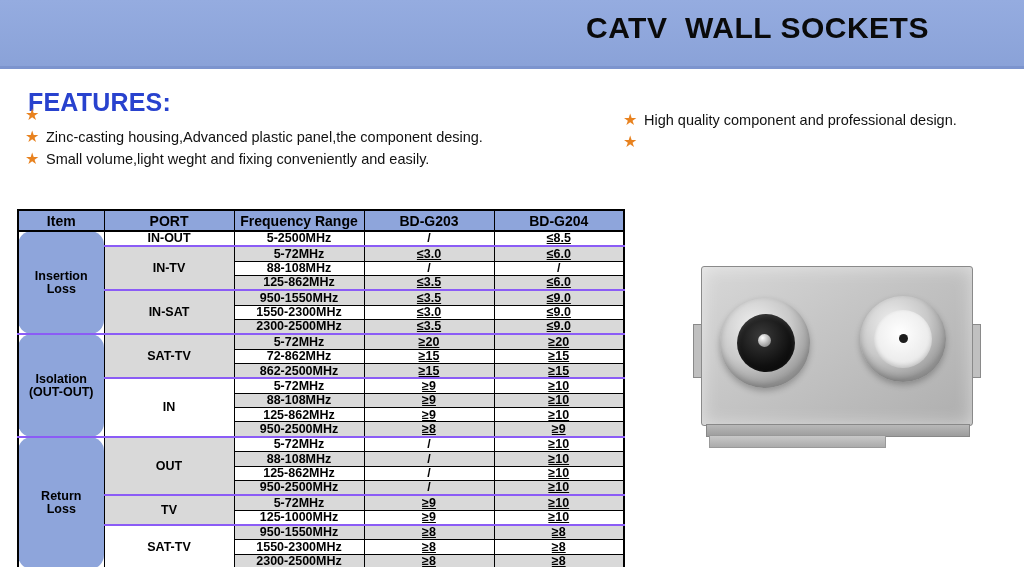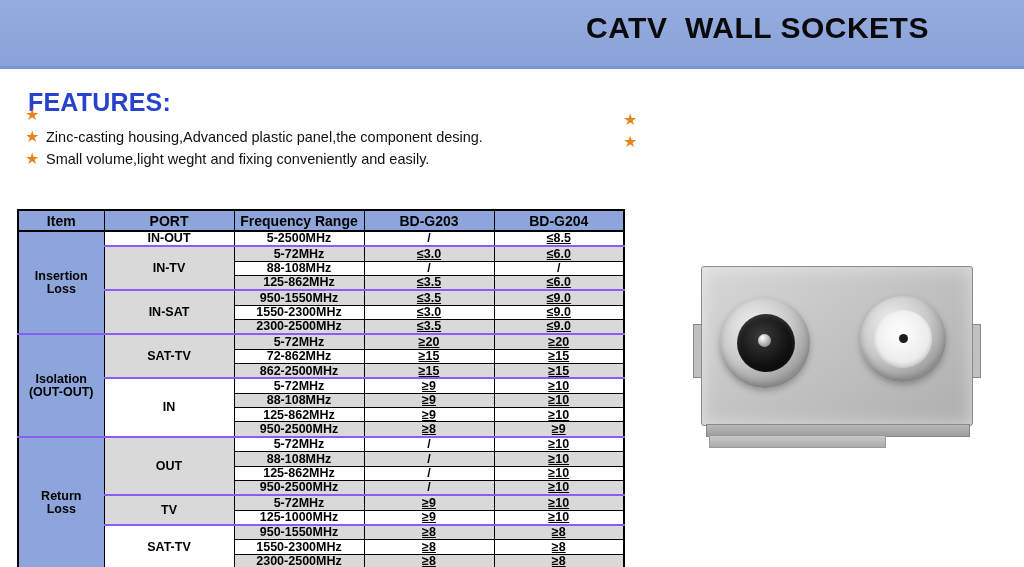--- a/index.html
+++ b/index.html
@@ -22,21 +22,21 @@
   .feature-list-left{left:25px;top:104px;}
   .feature-list-right{left:623px;top:109px;}
   .star{color:#E8821F;font-size:16px;width:21px;flex:0 0 21px;line-height:1;}
 
   
   .spec-table{position:absolute;left:17px;top:209px;width:606px;border-collapse:collapse;table-layout:fixed;
     font-weight:bold;border:2px solid #000;}
   .spec-table th{background:#8EA5DB;height:19px;font-size:14px;border:1px solid #000;border-bottom:2px solid #000;padding:0;}
   .spec-table td{height:13.35px;font-size:12.5px;line-height:1;text-align:center;vertical-align:middle;
     border:1px solid #000;padding:0;white-space:nowrap;overflow:hidden;}
-  .item-cell{background:#8EA5DB;font-size:13.5px;line-height:1.25;}
+  .item-cell{background:#8EA5DB;font-size:13.5px;line-height:1.25;border-radius:14px;}
   .bg-gray{background:#D9D9D9;}
   .bg-white{background:#fff;}
   tr.port-start td{border-top:2px solid #8b5cf6;}
   td.u{text-decoration:underline;}
 
   
   .product{position:absolute;left:692px;top:258px;width:292px;height:200px;}
   .p-block{position:absolute;left:9px;top:8px;width:270px;height:158px;border-radius:3px;
     background:linear-gradient(145deg,#d8d8d8 0%,#c6c6c6 40%,#aeaeae 100%);
     border:1px solid #8a8a8a;box-shadow:inset 0 0 18px rgba(255,255,255,.5);}
@@ -83,20 +83,21 @@
     </li>
     <li>
       <span class="star">★</span>
       <span>Small volume,light weght and fixing conveniently and easily.</span>
     </li>
   </ul>
 
   <ul class="feature-list feature-list-right">
     <li>
       <span class="star">★</span>
+      <span>High quality component and professional design.</span>
     </li>
     <li>
       <span class="star">★</span>
     </li>
   </ul>
 
 
   <table class="spec-table">
     <colgroup>
       <col style="width:86px">

